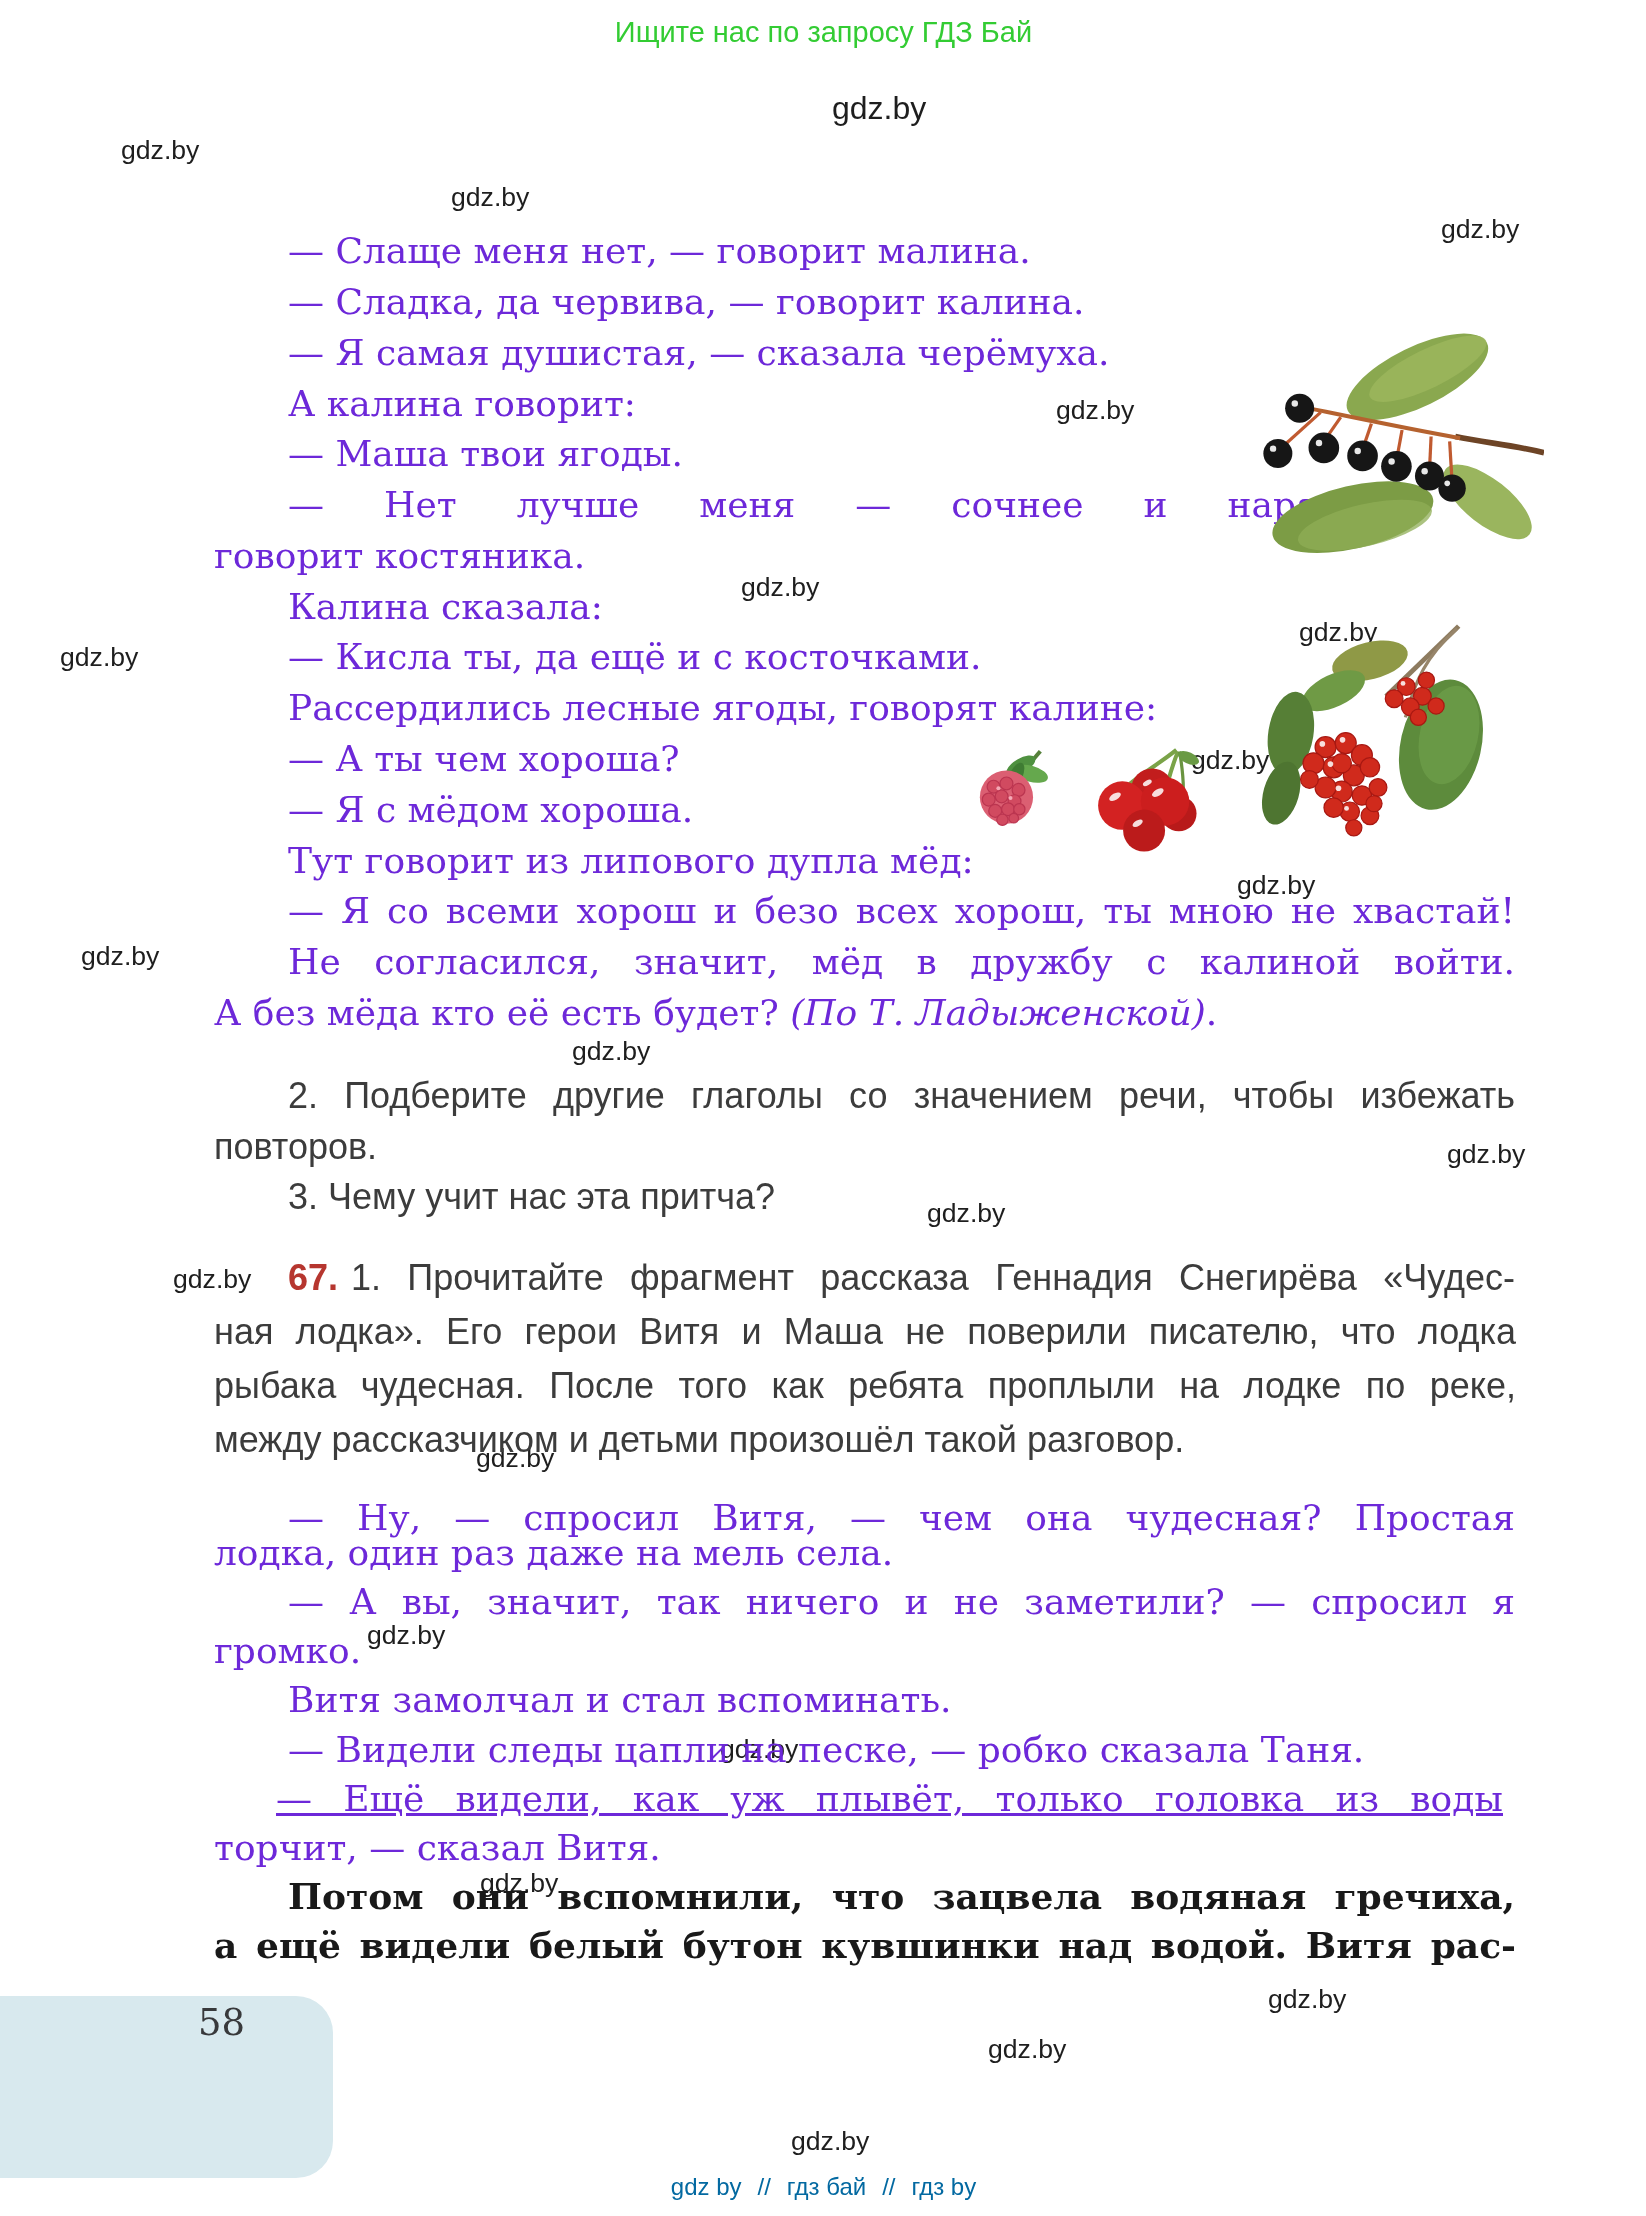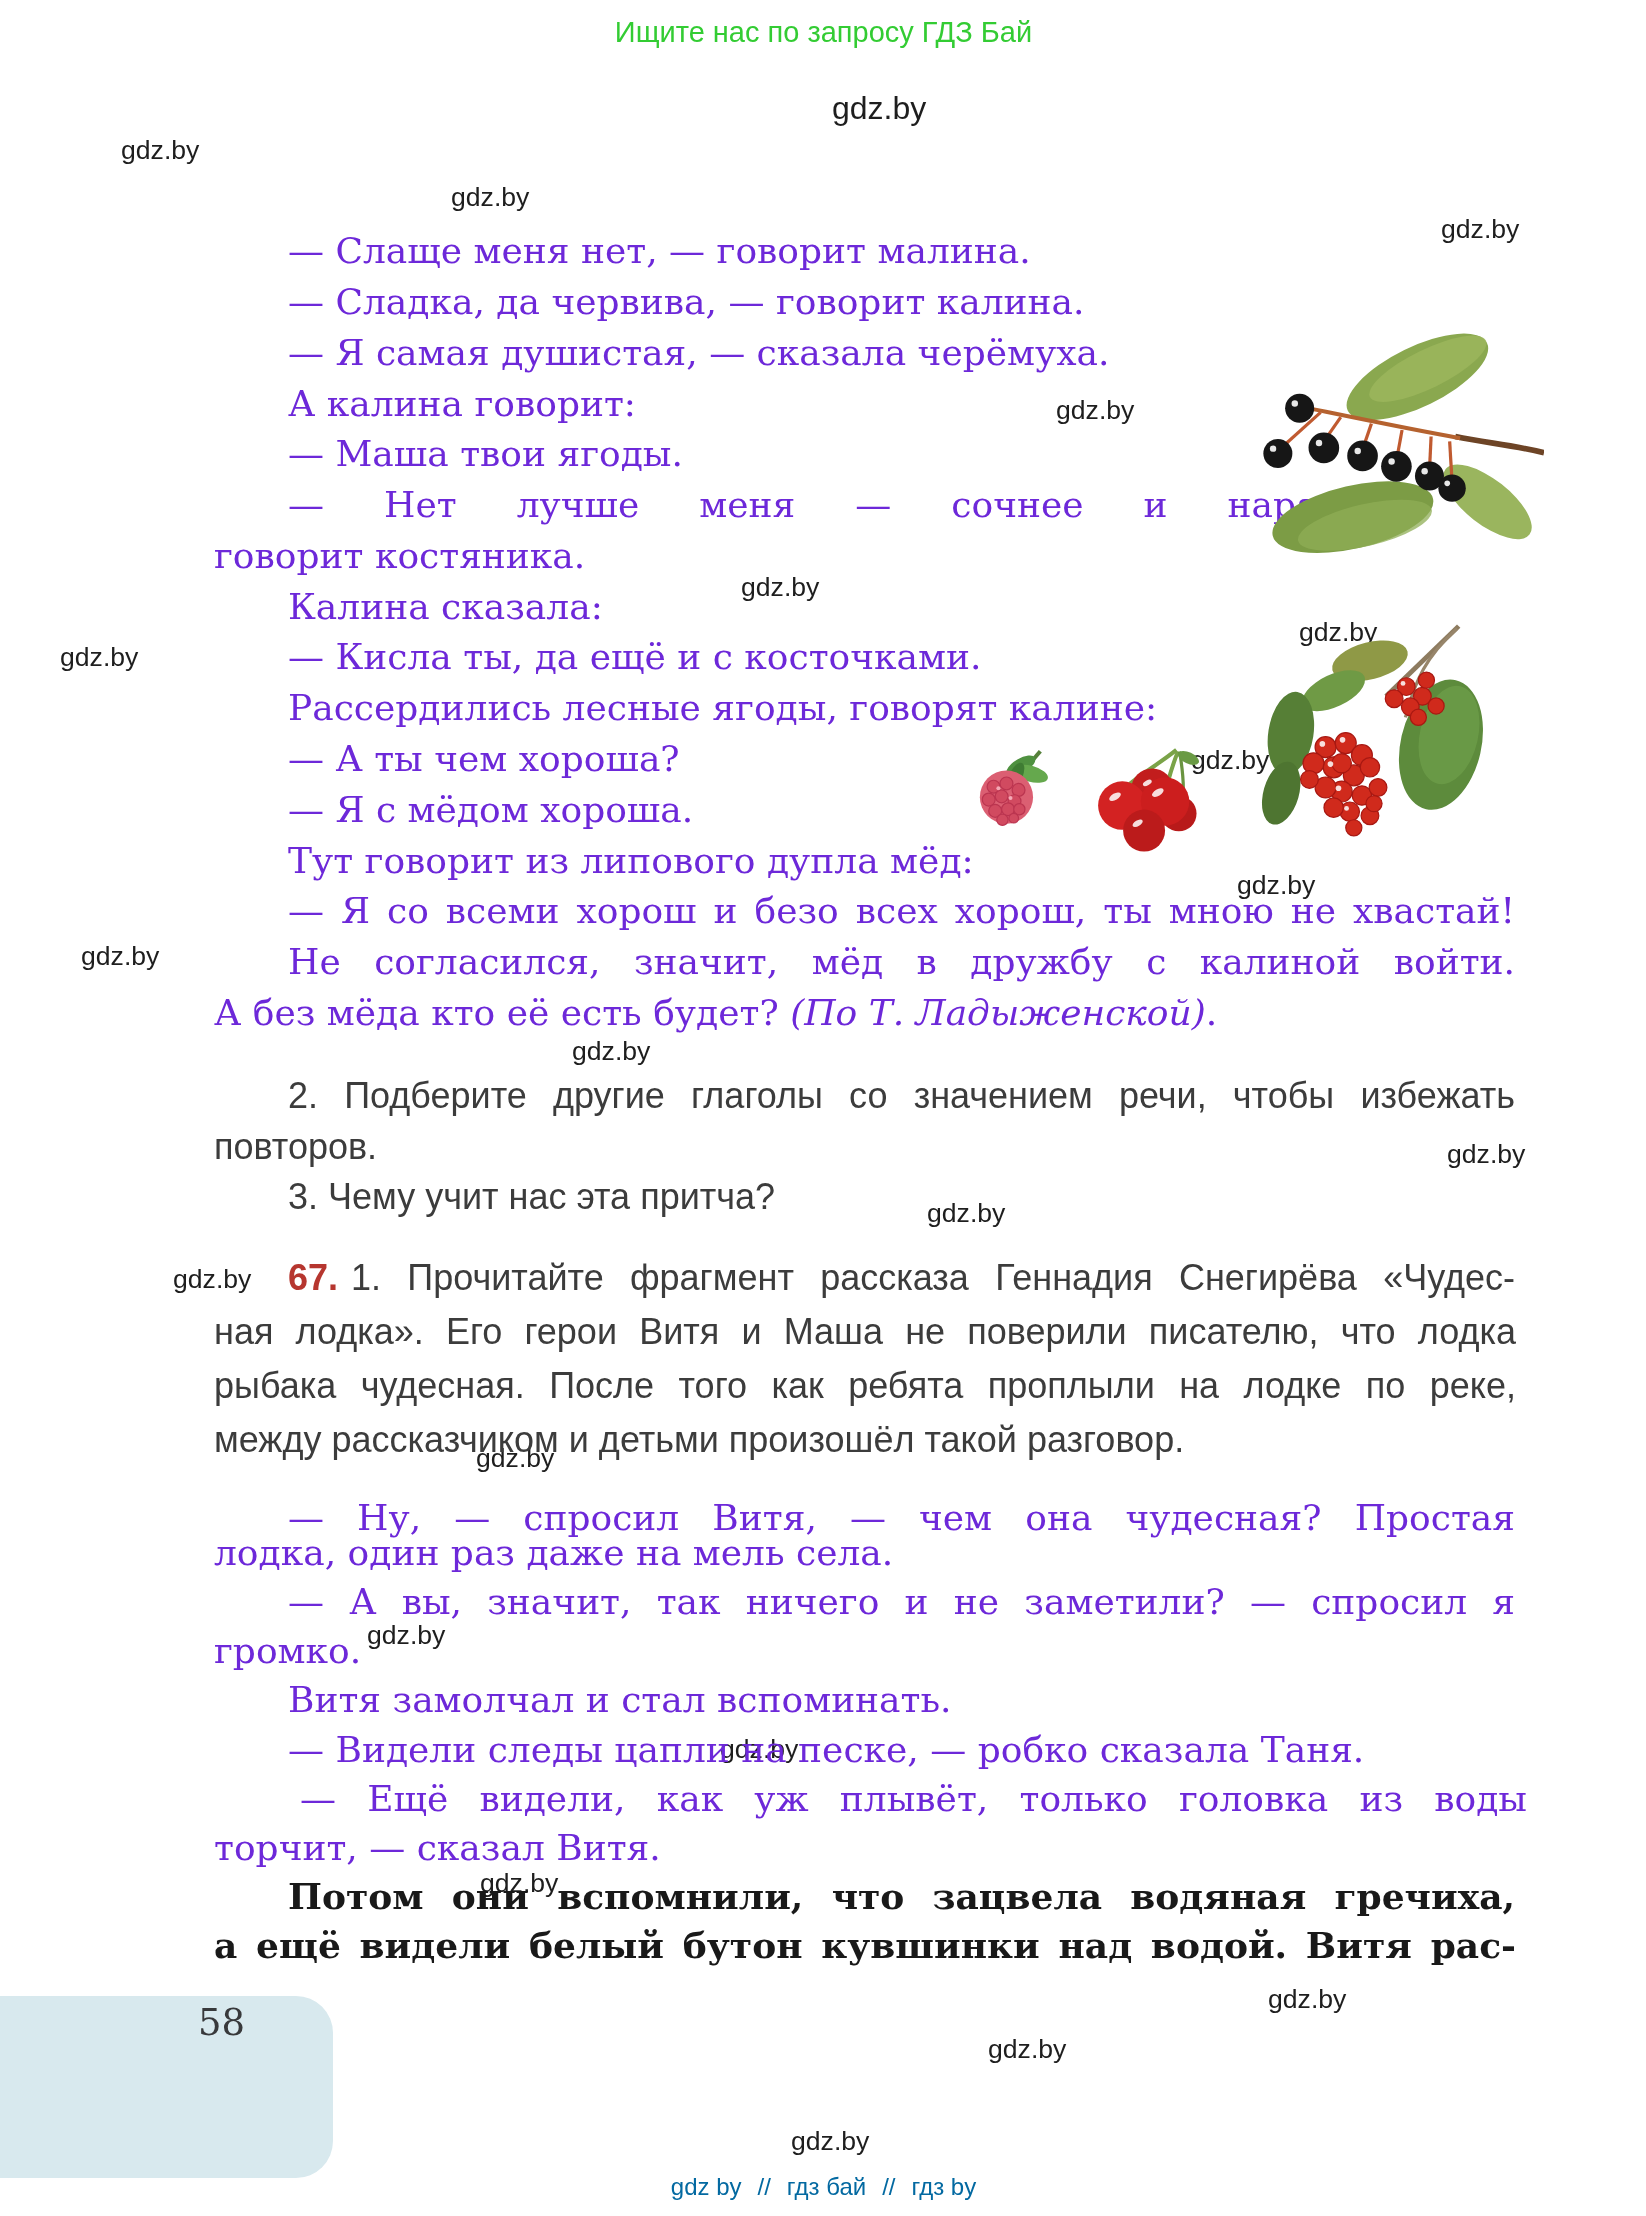--- a/index.html
+++ b/index.html
@@ -93,21 +93,21 @@
       <div class="tline sans stretch" style="top: 1362px; left: 214px; width: 1302px;">рыбака чудесная. После того как ребята проплыли на лодке по реке,</div>
       <div class="tline sans" style="top: 1416px; left: 214px; width: 1302px;">между рассказчиком и детьми произошёл такой разговор.</div>
     </div>
   <div id="ex-dialogue-block">
       <div class="tline serif stretch" style="top: 1480px; left: 288px; width: 1227px; margin-top: 14px;">— Ну, — спросил Витя, — чем она чудесная? Простая</div>
       <div class="tline serif" style="top: 1529px; left: 214px; width: 1302px;">лодка, один раз даже на мель села.</div>
       <div class="tline serif stretch" style="top: 1578px; left: 288px; width: 1227px;">— А вы, значит, так ничего и не заметили? — спросил я</div>
       <div class="tline serif" style="top: 1627px; left: 214px; width: 1302px;">громко.</div>
       <div class="tline serif" style="top: 1676px; left: 288px; width: 1227px;">Витя замолчал и стал вспоминать.</div>
       <div class="tline serif" style="top: 1726px; left: 288px; width: 1227px;">— Видели следы цапли на песке, — робко сказала Таня.</div>
-      <div class="tline serif stretch" style="top: 1775px; left: 300px; width: 1227px;">— Ещё видели, как уж плывёт, только головка из воды</div>
+      <div class="tline serif stretch" style="top: 1775px; left: 276px; width: 1227px; text-decoration: underline;">— Ещё видели, как уж плывёт, только головка из воды</div>
       <div class="tline serif" style="top: 1824px; left: 214px; width: 1302px;">торчит, — сказал Витя.</div>
       <div class="tline serif stretch boldline" style="top: 1873px; left: 288px; width: 1227px;">Потом они вспомнили, что зацвела водяная гречиха,</div>
       <div class="tline serif stretch boldline" style="top: 1922px; left: 214px; width: 1302px;">а ещё видели белый бутон кувшинки над водой. Витя рас-</div>
     </div>
 
   <svg class="illus" style="left:1244px;top:330px" width="300" height="230" viewBox="0 0 372 285">
     <ellipse cx="215" cy="58" rx="96" ry="37" transform="rotate(-26 215 58)" fill="#8aa84f"></ellipse>
     <ellipse cx="228" cy="48" rx="80" ry="24" transform="rotate(-26 228 48)" fill="#9cb75d" opacity="0.8"></ellipse>
     <ellipse cx="135" cy="232" rx="102" ry="39" transform="rotate(-13 135 232)" fill="#7c9c45"></ellipse>
     <ellipse cx="150" cy="242" rx="85" ry="26" transform="rotate(-13 150 242)" fill="#8fae56" opacity="0.75"></ellipse>

